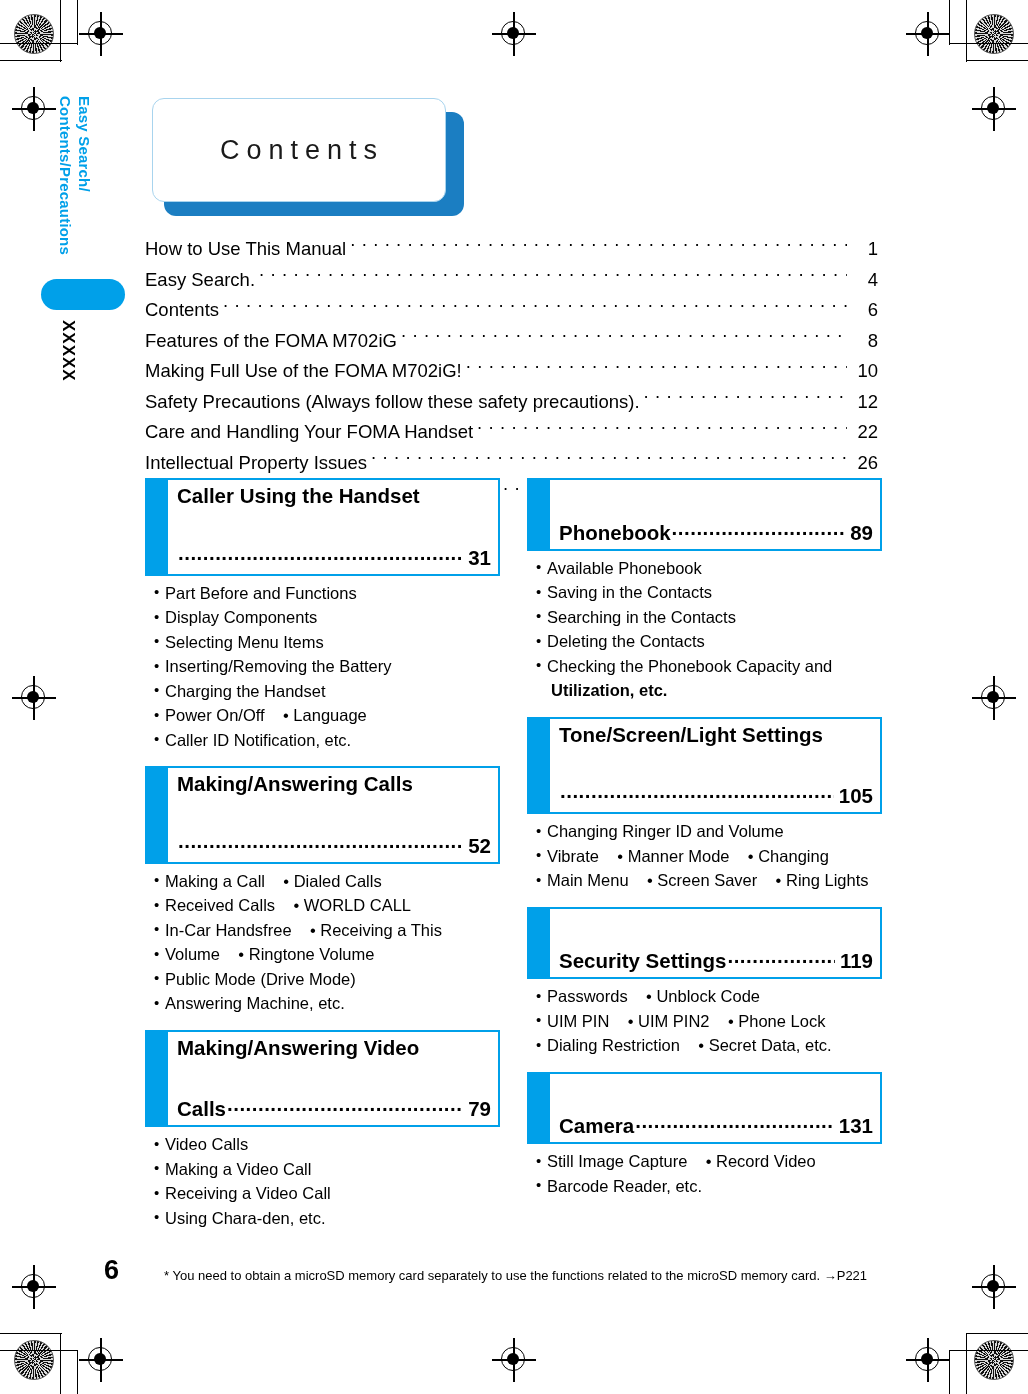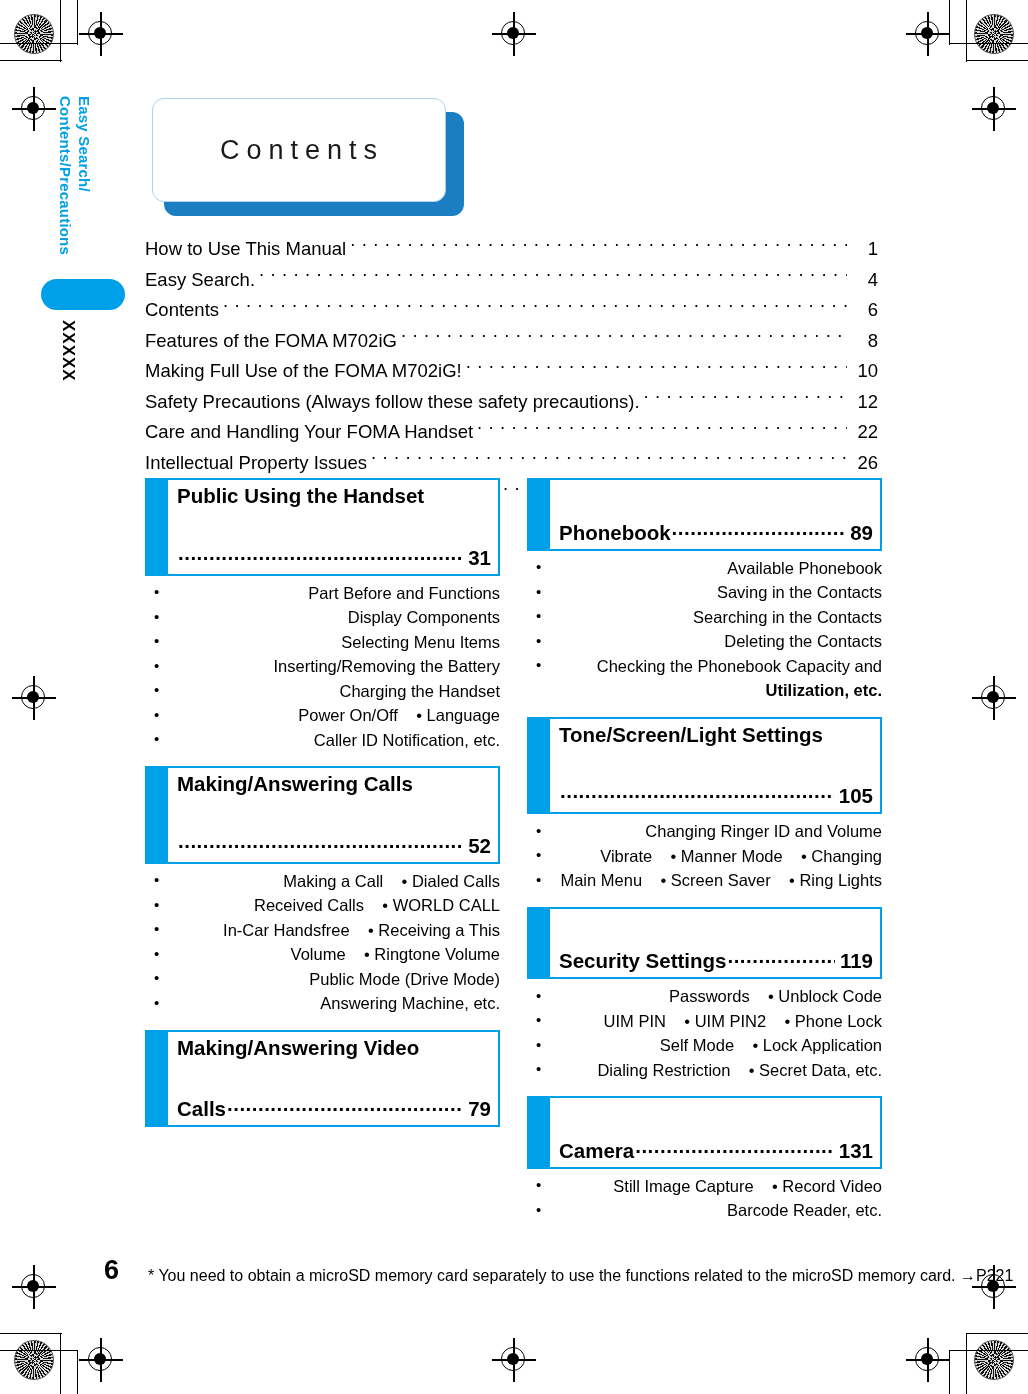--- a/index.html
+++ b/index.html
@@ -207,21 +207,20 @@
     letter-spacing: 0.5px;
   }
   .sec-line .pg { flex: 0 0 auto; padding-left: 4px; }
 
   .bullets {
     margin: 5px 0 0 0;
     padding: 0 0 0 9px;
     list-style: none;
     font-size: 16.5px;
     line-height: 24.5px;
-    text-align: right;
   }
   .bullets li {
     position: relative;
     padding-left: 11px;
     white-space: pre-wrap;
   }
   .bullets li::before {
     content: "\2022";
     position: absolute;
     left: 0;
@@ -235,23 +234,23 @@
     position: absolute;
     left: 104px;
     top: 1255px;
     font-weight: bold;
     font-size: 27px;
     line-height: 30px;
     color: #000;
   }
   .footnote {
     position: absolute;
-    left: 148px;
+    left: 164px;
     top: 1268px;
-    font-size: 16px;
+    font-size: 13px;
     line-height: 15px;
     color: #000;
     white-space: nowrap;
   }
 </style>
 </head>
 <body>
 
 <div class="mark-layer">
 
@@ -395,21 +394,21 @@
   </div>
 
   <div class="cols">
 
     <div class="col col-left">
 
       <div class="section">
         <div class="sec-head">
           <div class="sec-bar"></div>
           <div class="sec-title-box">
-            <div>Public Using the Handset</div>
+            <div>Caller Using the Handset</div>
             <div class="sec-line">
               <span class="dots"></span>
               <span class="pg">31</span>
             </div>
           </div>
         </div>
         <ul class="bullets">
           <li>Part Before and Functions</li>
           <li>Display Components</li>
           <li>Selecting Menu Items</li>
@@ -446,20 +445,26 @@
           <div class="sec-bar"></div>
           <div class="sec-title-box">
             <div>Making/Answering Video</div>
             <div class="sec-line">
               <span class="name">Calls</span>
               <span class="dots"></span>
               <span class="pg">79</span>
             </div>
           </div>
         </div>
+        <ul class="bullets">
+          <li>Video Calls</li>
+          <li>Making a Video Call</li>
+          <li>Receiving a Video Call</li>
+          <li>Using Chara-den, etc.</li>
+        </ul>
       </div>
 
     </div>
 
     <div class="col col-right">
 
       <div class="section">
         <div class="sec-head">
           <div class="sec-bar"></div>
           <div class="sec-title-box">
@@ -504,21 +509,20 @@
             <div class="sec-line">
               <span class="name">Security Settings</span>
               <span class="dots"></span>
               <span class="pg">119</span>
             </div>
           </div>
         </div>
         <ul class="bullets">
           <li>Passwords    • Unblock Code</li>
           <li>UIM PIN    • UIM PIN2    • Phone Lock</li>
-          <li>Self Mode    • Lock Application</li>
           <li>Dialing Restriction    • Secret Data, etc.</li>
         </ul>
       </div>
 
       <div class="section" style="margin-top:14px;">
         <div class="sec-head">
           <div class="sec-bar"></div>
           <div class="sec-title-box">
             <div class="sec-line">
               <span class="name">Camera</span>

